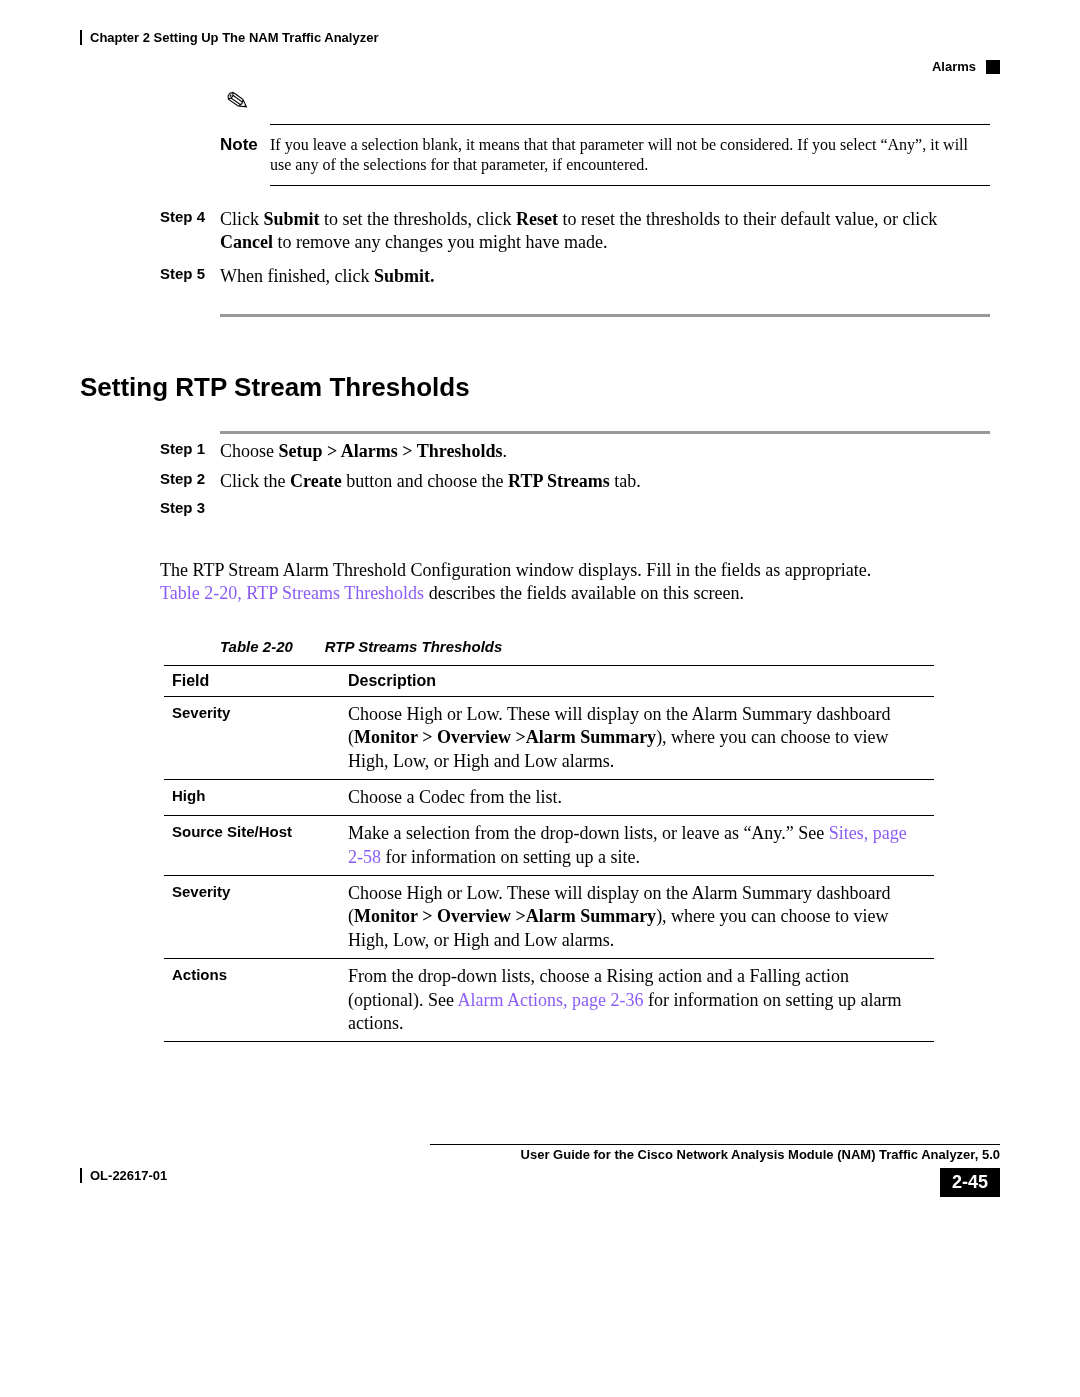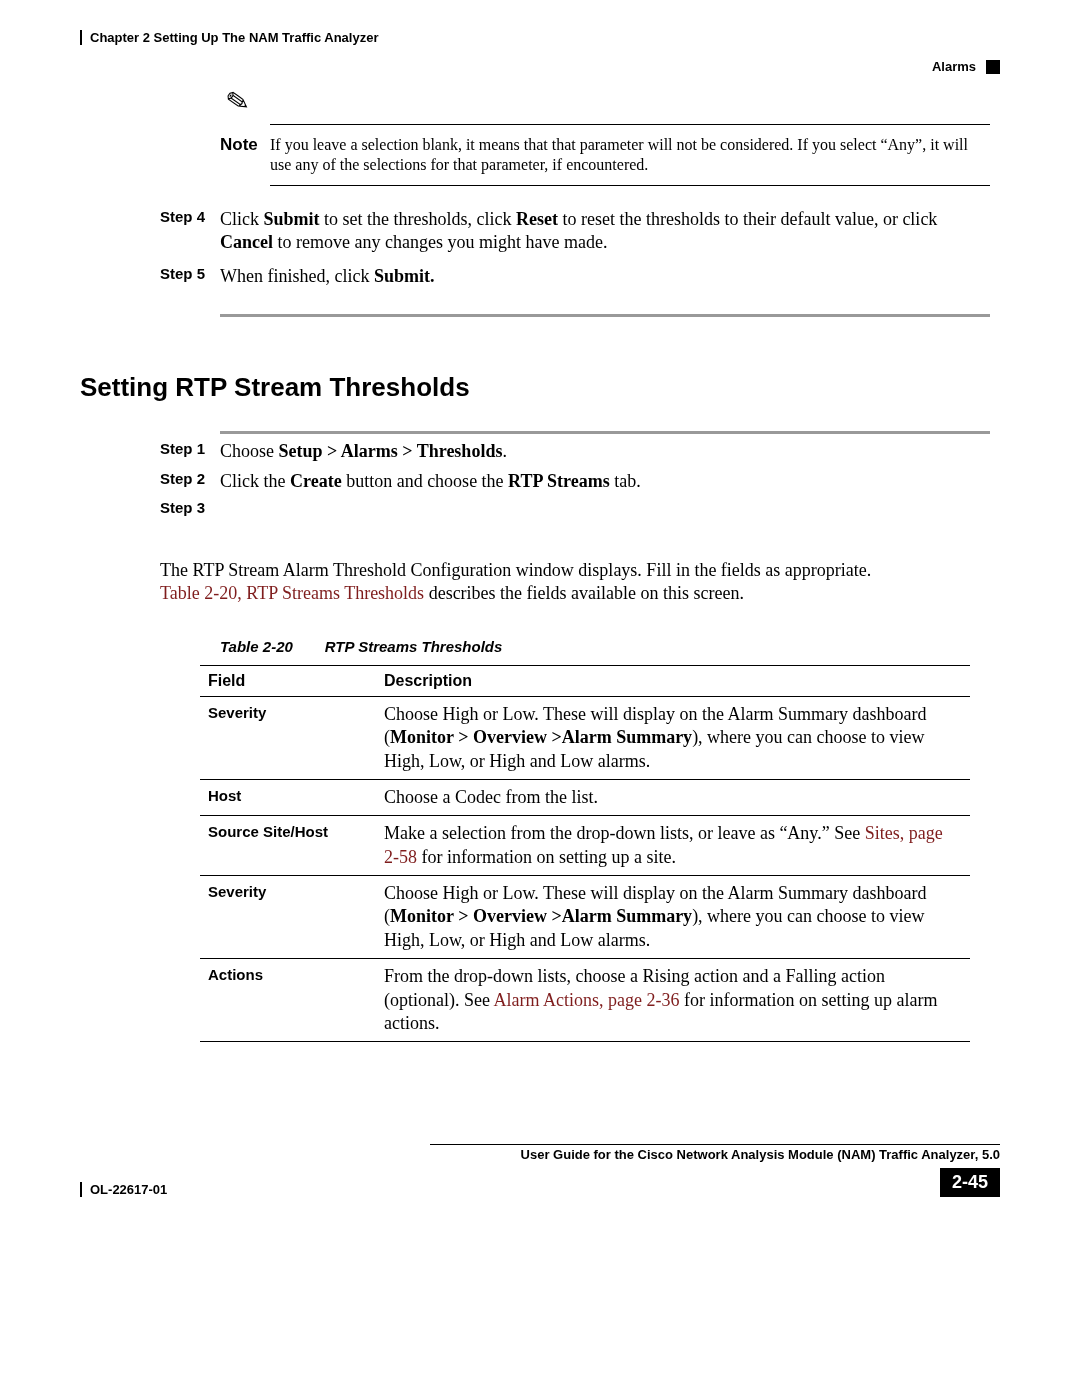--- a/index.html
+++ b/index.html
@@ -125,38 +125,38 @@
 
   .section-start-rule {
     border-top: 3px solid #999;
     margin-left: 140px;
     margin-right: 10px;
     margin-top: 28px;
     margin-bottom: 4px;
   }
 
   .link {
-    color: #7f1d1d;
+    color: #8b5cf6;
   }
 
   .table-caption {
     font-family: Arial, Helvetica, sans-serif;
     font-weight: bold;
     font-style: italic;
     font-size: 15px;
     margin-left: 140px;
     margin-top: 32px;
   }
   .table-caption .tnum {
     margin-right: 32px;
   }
 
   table.fields {
     border-collapse: collapse;
-    margin-left: 120px;
+    margin-left: 84px;
     margin-right: 10px;
     margin-top: 10px;
     width: 770px;
     font-size: 18px;
   }
   table.fields th {
     font-family: Arial, Helvetica, sans-serif;
     font-weight: bold;
     font-size: 16px;
     text-align: left;
@@ -191,21 +191,21 @@
   .footer-title {
     font-family: Arial, Helvetica, sans-serif;
     font-weight: bold;
     font-size: 13px;
     text-align: right;
     margin-bottom: 6px;
   }
   .footer-bottom {
     display: flex;
     justify-content: space-between;
-    align-items: flex-end;
+    align-items: flex-start;
   }
   .footer-left {
     border-left: 2px solid #000;
     padding-left: 8px;
     font-family: Arial, Helvetica, sans-serif;
     font-weight: bold;
     font-size: 13px;
   }
   .footer-right {
     display: flex;
@@ -303,21 +303,21 @@
         </tr>
       </thead>
       <tbody>
         <tr>
           <td class="fieldname">Severity</td>
           <td>
             <span>Choose High or Low. These will display on the Alarm Summary dashboard (</span><b class="sans">Monitor &gt; Overview &gt;Alarm Summary</b><span>), where you can choose to view High, Low, or High and Low alarms.</span>
           </td>
         </tr>
         <tr>
-          <td class="fieldname">Host</td>
+          <td class="fieldname">High</td>
           <td><span>Choose a Codec from the list.</span></td>
         </tr>
         <tr>
           <td class="fieldname">Source Site/Host</td>
           <td>
             <span>Make a selection from the drop-down lists, or leave as “Any.” See </span><span class="link">Sites, page 2-58</span><span> for information on setting up a site.</span>
           </td>
         </tr>
         <tr>
           <td class="fieldname">Severity</td>

